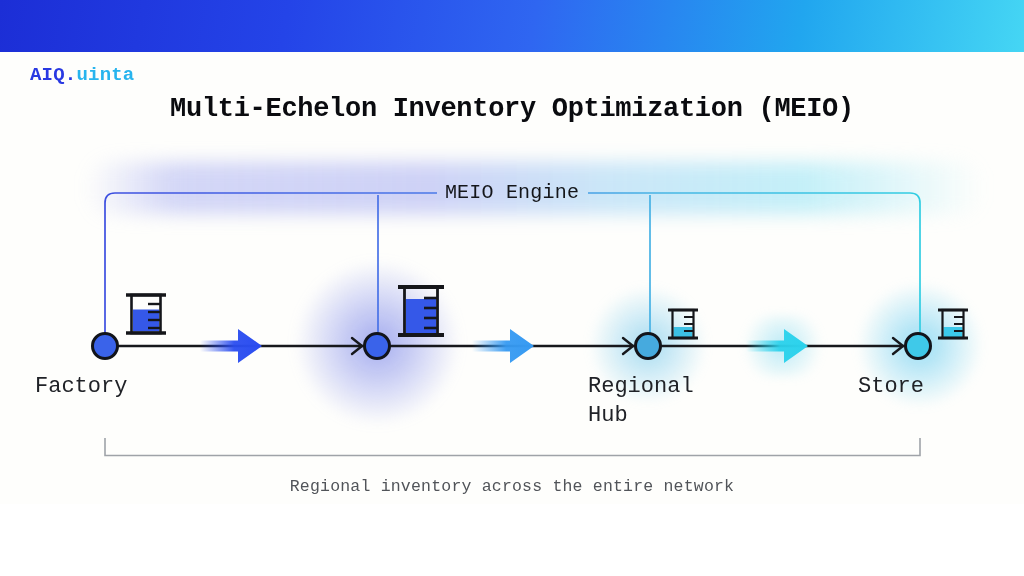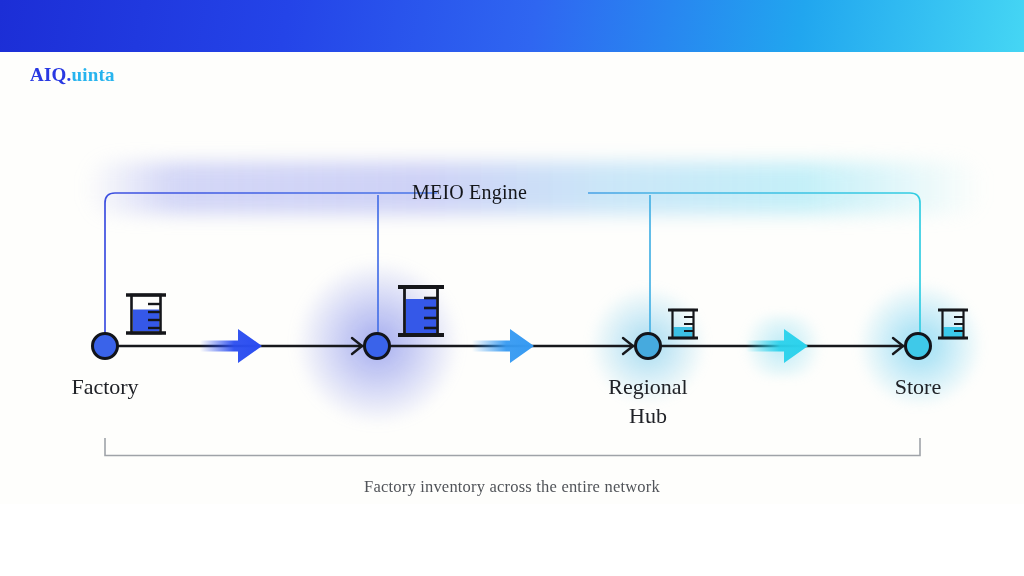--- a/index.html
+++ b/index.html
@@ -1,18 +1,18 @@
 <!DOCTYPE html>
 <html><head>
 <meta charset="utf-8">
 <style>
   html,body{margin:0;padding:0;background:#ffffff;}
   .slide{
     position:relative;width:1024px;height:504px;overflow:hidden;
-    background:#fefefc;font-family:Liberation Serif, serif;
+    background:#fefefc;font-family:Liberation Mono, monospace;
   }
   .banner{
     position:absolute;left:0;width:1024px;
     background:linear-gradient(100deg,#1c2ed6 0%,#2444e8 28%,#2f66f1 52%,#21a6ef 78%,#45d6f4 100%);
   }
   .banner.top{top:0;height:52px;}
   .banner.bottom{top:541px;height:35px;}
   .logo{position:absolute;left:30px;top:64px;font-size:19px;font-weight:bold;letter-spacing:.2px;}
   .logo .p1{color:#2939e2;}
   .logo .p2{color:#27b4ee;}
@@ -21,35 +21,35 @@
     font-size:27px;font-weight:bold;color:#0a0b0f;letter-spacing:-.3px;
   }
   
   .engine-band{
     position:absolute;left:85px;top:162px;width:900px;height:52px;border-radius:26px;
     background:linear-gradient(90deg,rgba(176,182,242,0) 0%,rgba(176,182,242,.55) 10%,
       rgba(176,182,242,.62) 38%,rgba(168,214,245,.60) 58%,rgba(166,232,246,.66) 80%,rgba(166,232,246,0) 100%);
     filter:blur(9px);
   }
   .engine-label{
-    position:absolute;left:412px;top:181px;width:200px;
+    position:absolute;left:412px;top:181px;width:200px;text-align:center;
     font-size:20px;color:#14161a;letter-spacing:.2px;
   }
   .glow{position:absolute;border-radius:50%;}
   .glow.dc{left:295px;top:258px;width:165px;height:170px;
     background:radial-gradient(circle,rgba(138,148,235,.78) 0%,rgba(138,148,235,0) 70%);filter:blur(6px);}
   .glow.rh{left:588px;top:285px;width:120px;height:120px;
     background:radial-gradient(circle,rgba(120,202,236,.65) 0%,rgba(120,202,236,0) 70%);filter:blur(5px);}
   .glow.store{left:855px;top:282px;width:130px;height:126px;
     background:radial-gradient(circle,rgba(108,206,240,.7) 0%,rgba(108,206,240,0) 70%);filter:blur(5px);}
   .glow.a3{left:735px;top:315px;width:95px;height:62px;border-radius:40%;
     background:radial-gradient(circle,rgba(120,215,240,.5) 0%,rgba(120,215,240,0) 70%);filter:blur(5px);}
   svg.art{position:absolute;left:0;top:0;}
   .node-label{
-    position:absolute;top:372px;text-align:center;
+    position:absolute;top:372px;text-align:left;
     font-size:22px;color:#202227;line-height:29px;font-weight:500;
   }
   .nl-factory{left:35px;width:140px;}
   .nl-dc{left:302px;width:150px;}
   .nl-rh{left:588px;width:120px;}
   .nl-store{left:858px;width:120px;}
   .caption{
     position:absolute;left:0;top:477px;width:1024px;text-align:center;
     font-size:16.5px;color:#515459;letter-spacing:.2px;
   }
@@ -58,20 +58,21 @@
 <body>
 
 <div class="slide">
 
   <div class="banner top"></div>
 
   <div class="logo">
     <span class="p1">AIQ.</span><span class="p2">uinta</span>
   </div>
 
+  <div class="title">Multi-Echelon Inventory Optimization (MEIO)</div>
 
   <div class="engine-band"></div>
   <div class="glow dc"></div>
   <div class="glow rh"></div>
   <div class="glow store"></div>
   <div class="glow a3"></div>
 
   <svg class="art" width="1024" height="576" viewBox="0 0 1024 576">
     <defs>
       <linearGradient id="bracketGrad" gradientUnits="userSpaceOnUse" x1="105" y1="0" x2="920" y2="0">
@@ -172,16 +173,16 @@
 
     <path d="M105,438 V455.5 H920 V438" fill="none" stroke="#9fa3a8" stroke-width="1.6"></path>
   </svg>
 
   <div class="engine-label">MEIO Engine</div>
 
   <div class="node-label nl-factory">Factory</div>
   <div class="node-label nl-store">Store</div>
   <div class="node-label nl-rh">Regional Hub</div>
 
-  <div class="caption">Factory inventory across the entire network</div>
+  <div class="caption">Regional inventory across the entire network</div>
 
   <div class="banner bottom"></div>
 </div>
 
 </body></html>

